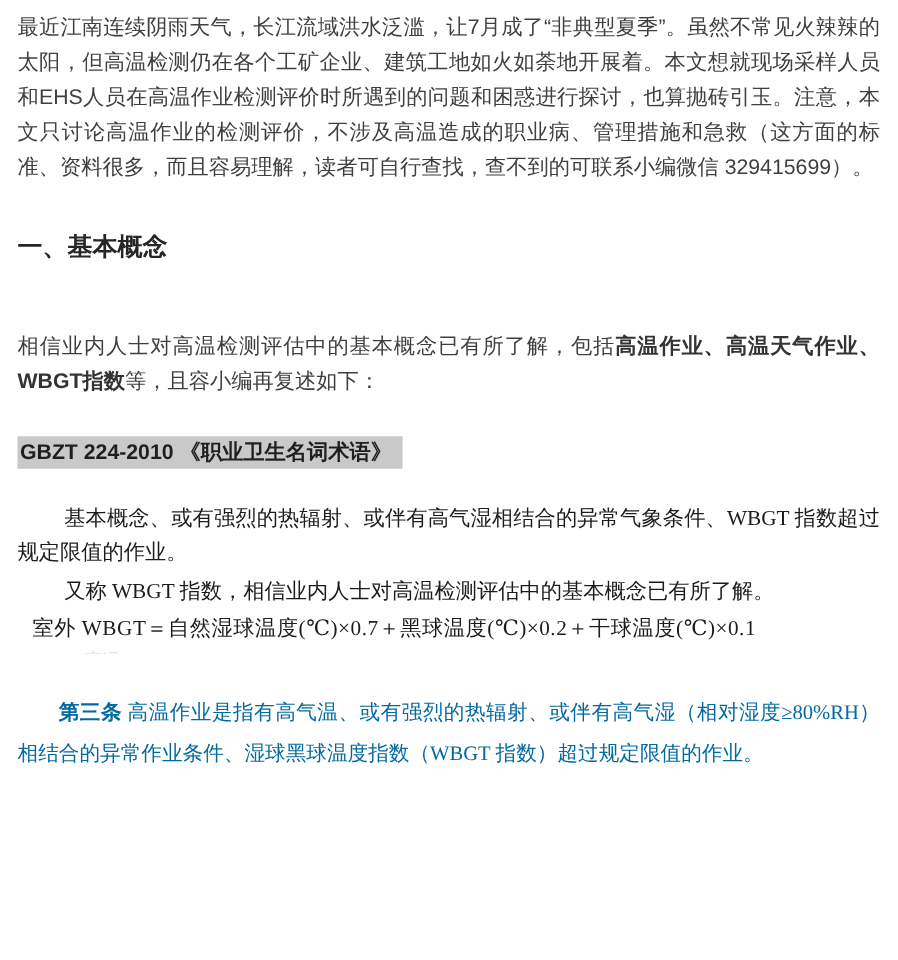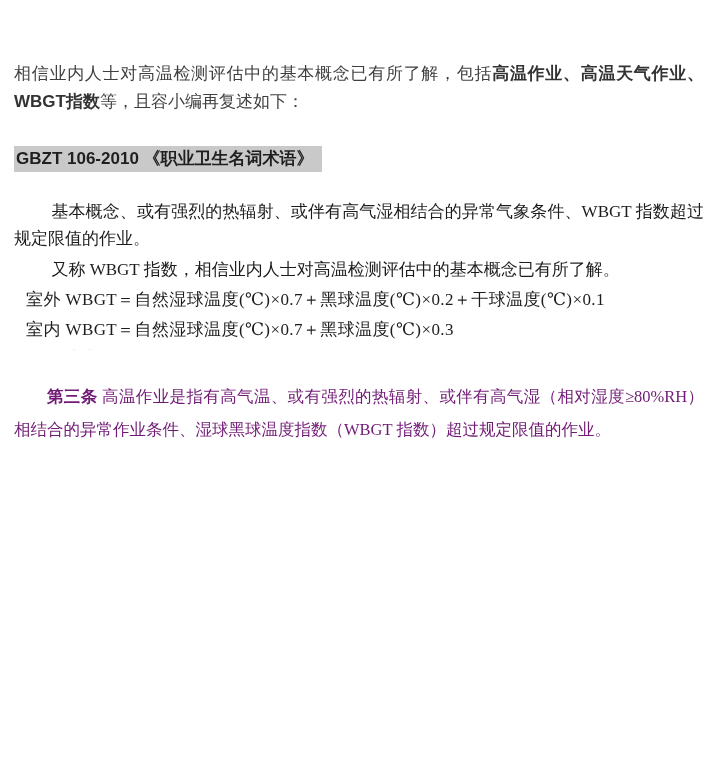--- a/index.html
+++ b/index.html
@@ -77,53 +77,54 @@
     overflow: hidden;
     opacity: 0.35;
     color: #9a9a9a;
     padding-left: 12px;
     font-size: 14px;
     filter: blur(0.6px);
   }
   
   .quote-serif {
     font-family: "Liberation Serif", "DejaVu Serif", serif;
-    color: #701a75;
+    color: #0369a1;
     font-size: 16.5px;
     line-height: 33px;
     text-align: justify;
     text-indent: 2em;
     filter: blur(0.2px);
   }
   .quote-serif b { font-weight: bold; }
   .q1 { margin-top: 30px; }
 </style>
 </head>
 <body>
 
 <div class="page">
 
+  <p class="p-body">最近江南连续阴雨天气，长江流域洪水泛滥，让7月成了“非典型夏季”。虽然不常见火辣辣的太阳，但高温检测仍在各个工矿企业、建筑工地如火如荼地开展着。本文想就现场采样人员和EHS人员在高温作业检测评价时所遇到的问题和困惑进行探讨，也算抛砖引玉。注意，本文只讨论高温作业的检测评价，不涉及高温造成的职业病、管理措施和急救（这方面的标准、资料很多，而且容易理解，读者可自行查找，查不到的可联系小编微信 329415699）。</p>
 
+  <h2 class="h2">一、基本概念</h2>
 
   <p class="p-body p-concepts">
     <span>相信业内人士对高温检测评估中的基本概念已有所了解，包括</span><b>高温作业、高温天气作业、WBGT指数</b><span>等，且容小编再复述如下：</span>
   </p>
 
   <div class="h3-highlight">
-    <span>GBZT 106-2010 《职业卫生名词术语》</span>
+    <span>GBZT 224-2010 《职业卫生名词术语》</span>
   </div>
 
   <div class="scan">
 
     <div class="def">基本概念、或有强烈的热辐射、或伴有高气湿相结合的异常气象条件、WBGT 指数超过规定限值的作业。</div>
 
     <div class="def">又称 WBGT 指数，相信业内人士对高温检测评估中的基本概念已有所了解。</div>
 
     <div class="formula">室外 WBGT＝自然湿球温度(℃)×0.7＋黑球温度(℃)×0.2＋干球温度(℃)×0.1</div>
-    <div class="formula">室内 WBGT＝自然湿球温度(℃)×0.7＋黑球温度(℃)×0.3</div>
 
     <div class="cutoff">3.7.1.6 高温</div>
   </div>
 
 
   <p class="quote-serif q1">
     <b>第三条 </b><span>高温作业是指有高气温、或有强烈的热辐射、或伴有高气湿（相对湿度≥80%RH）相结合的异常作业条件、湿球黑球温度指数（WBGT 指数）超过规定限值的作业。</span>
   </p>
 
 </div>

